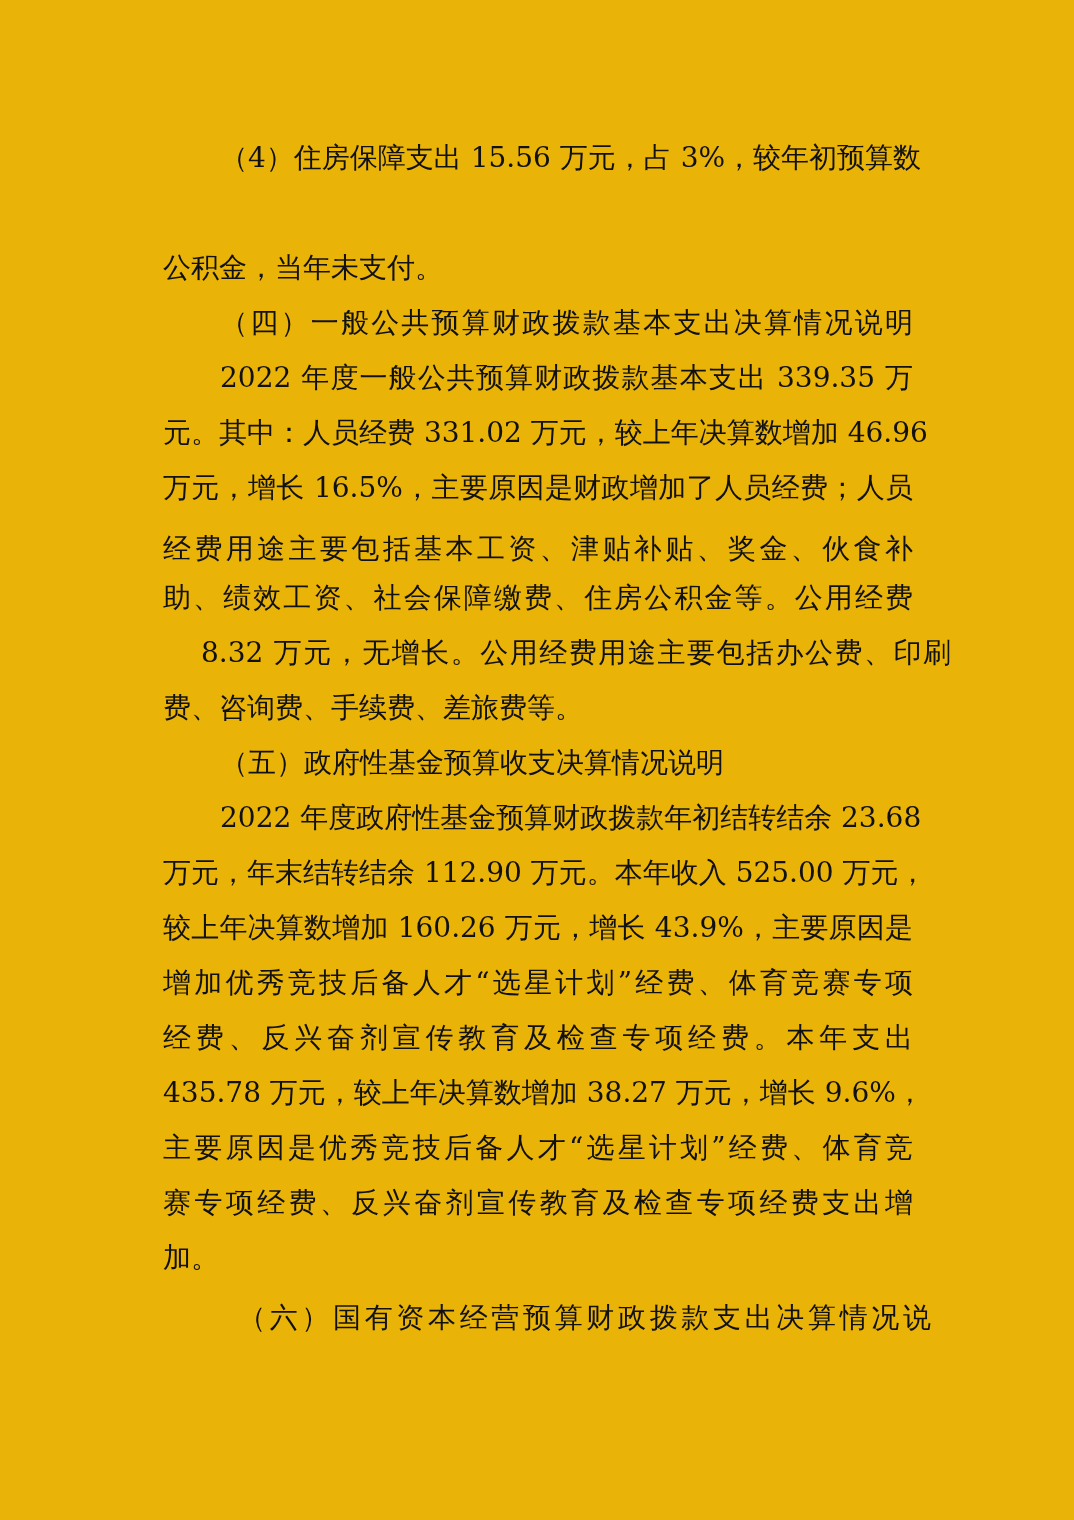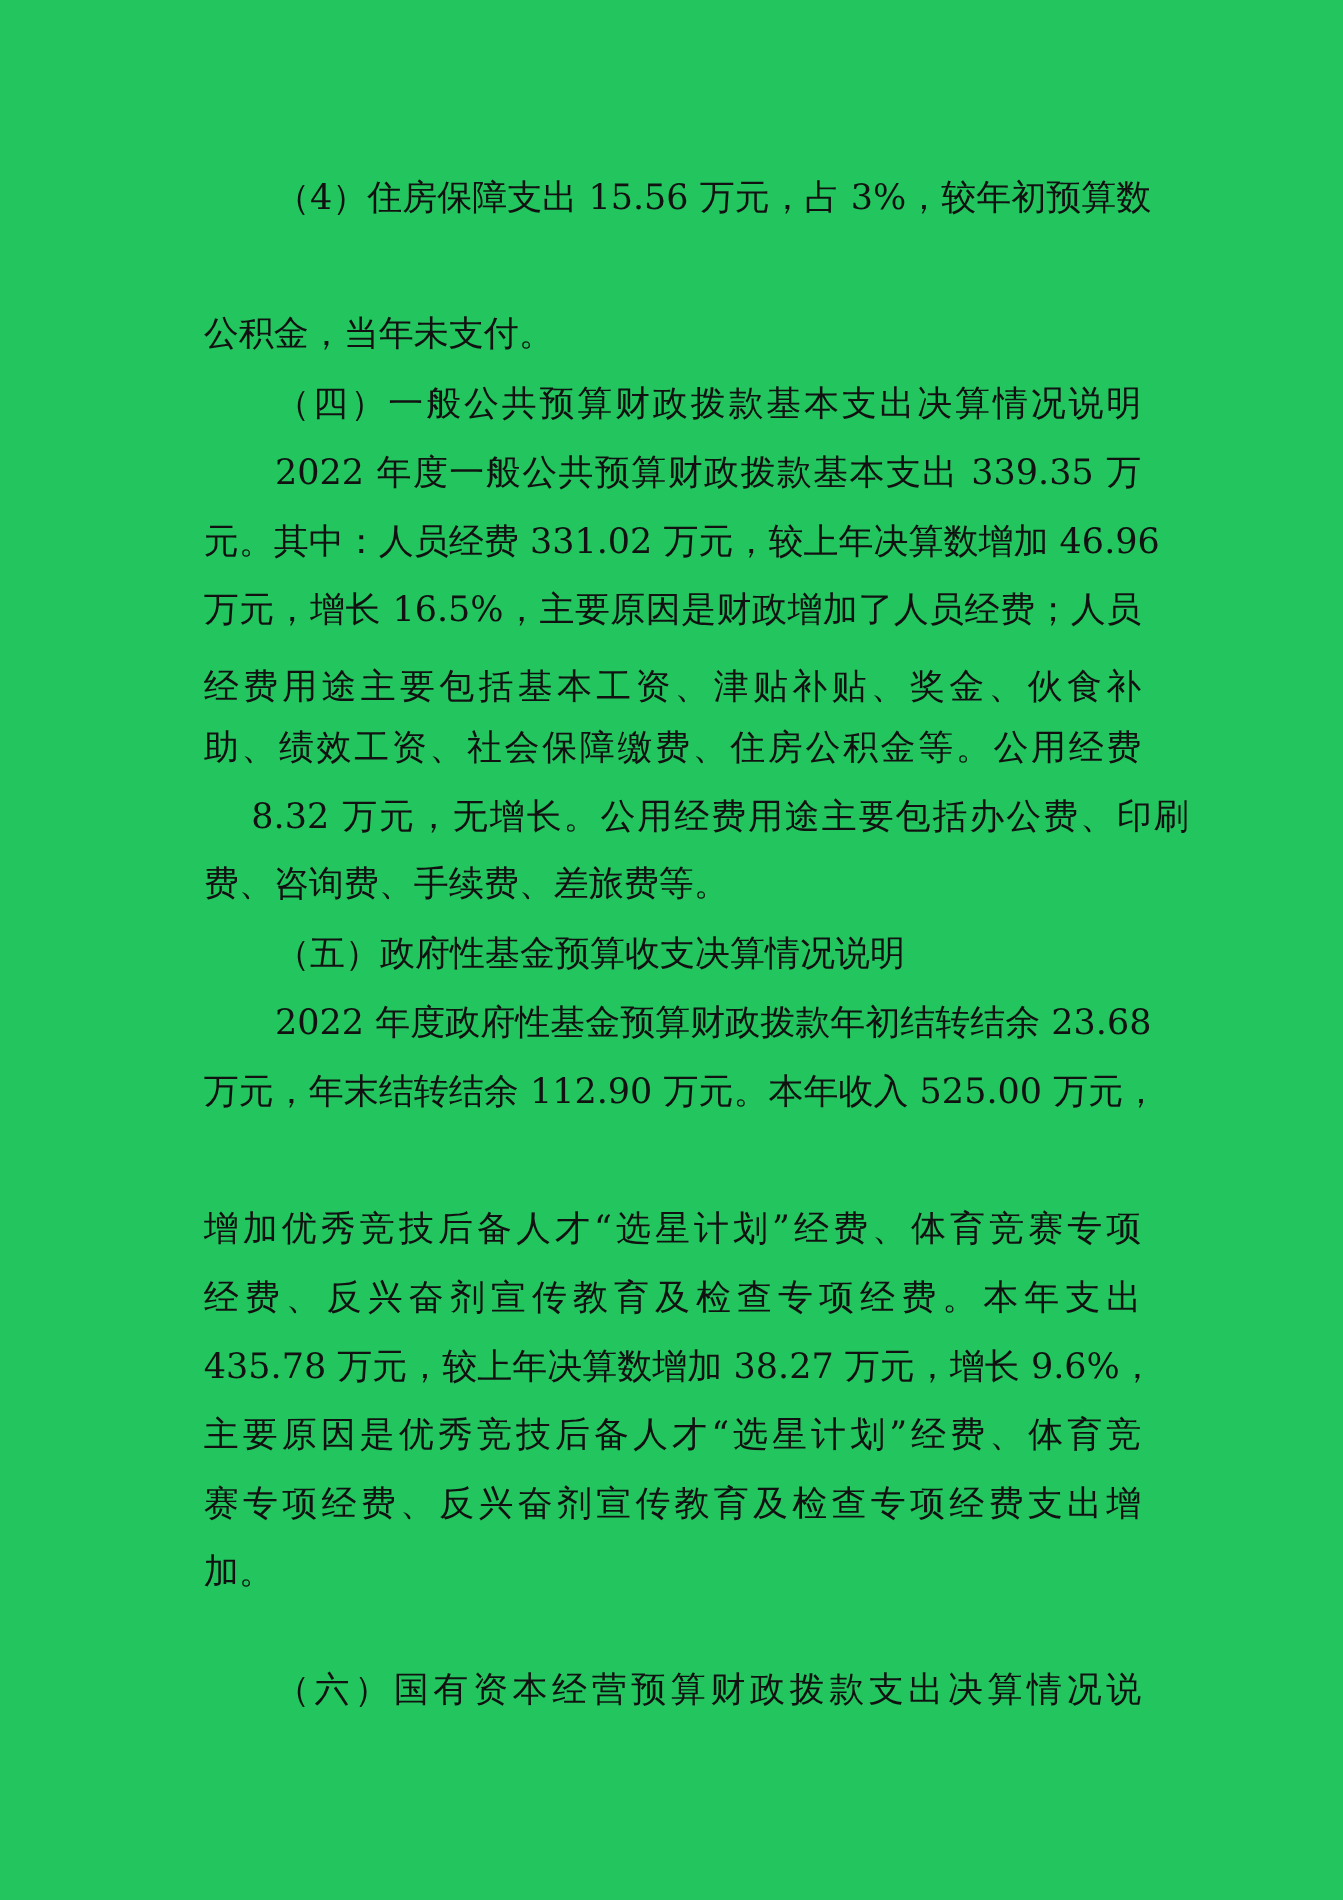--- a/index.html
+++ b/index.html
@@ -13,21 +13,21 @@
       position: relative;
       overflow: hidden;
       font-family: "DejaVu Serif", "Liberation Serif", serif;
       color: #111111;
     }
     .page {
       position: absolute;
       left: 0; top: 0;
       width: 1074px;
       height: 1520px;
-      background: #22c55e;
+      background: #eab308;
     }
     .line {
       position: absolute;
       left: 163px;
       width: 750px;
       height: 40px;
       font-size: 28px;
       line-height: 40px;
       white-space: nowrap;
       text-align: justify;
@@ -63,22 +63,23 @@
   <div class="line" style="top:468px;">万元，增长  16.5%，主要原因是财政增加了人员经费；人员</div>
   <div class="line" style="top:529px;">经费用途主要包括基本工资、津贴补贴、奖金、伙食补</div>
   <div class="line" style="top:578px;">助、绩效工资、社会保障缴费、住房公积金等。公用经费</div>
   <div class="line" style="top:633px;margin-left:38px;">8.32  万元，无增长。公用经费用途主要包括办公费、印刷</div>
   <div class="line indent heading" style="top:743px;">（五）政府性基金预算收支决算情况说明</div>
 
   <div class="line last" style="top:688px;">费、咨询费、手续费、差旅费等。</div>
 
   <div class="line indent" style="top:798px;">2022 年度政府性基金预算财政拨款年初结转结余  23.68</div>
   <div class="line" style="top:853px;">万元，年末结转结余  112.90  万元。本年收入  525.00  万元，</div>
+  <div class="line" style="top:908px;">较上年决算数增加  160.26  万元，增长  43.9%，主要原因是</div>
   <div class="line" style="top:963px;">增加优秀竞技后备人才“选星计划”经费、体育竞赛专项</div>
   <div class="line" style="top:1018px;">经费、反兴奋剂宣传教育及检查专项经费。本年支出</div>
   <div class="line" style="top:1073px;">435.78  万元，较上年决算数增加  38.27  万元，增长  9.6%，</div>
   <div class="line" style="top:1128px;">主要原因是优秀竞技后备人才“选星计划”经费、体育竞</div>
   <div class="line" style="top:1183px;">赛专项经费、反兴奋剂宣传教育及检查专项经费支出增</div>
   <div class="line last" style="top:1238px;">加。</div>
 
-  <div class="line indent heading full" style="top:1332px;">（六）国有资本经营预算财政拨款支出决算情况说</div>
+  <div class="line indent heading full" style="top:1298px;margin-left:18px;">（六）国有资本经营预算财政拨款支出决算情况说</div>
 
 </div>
 
 </body></html>

